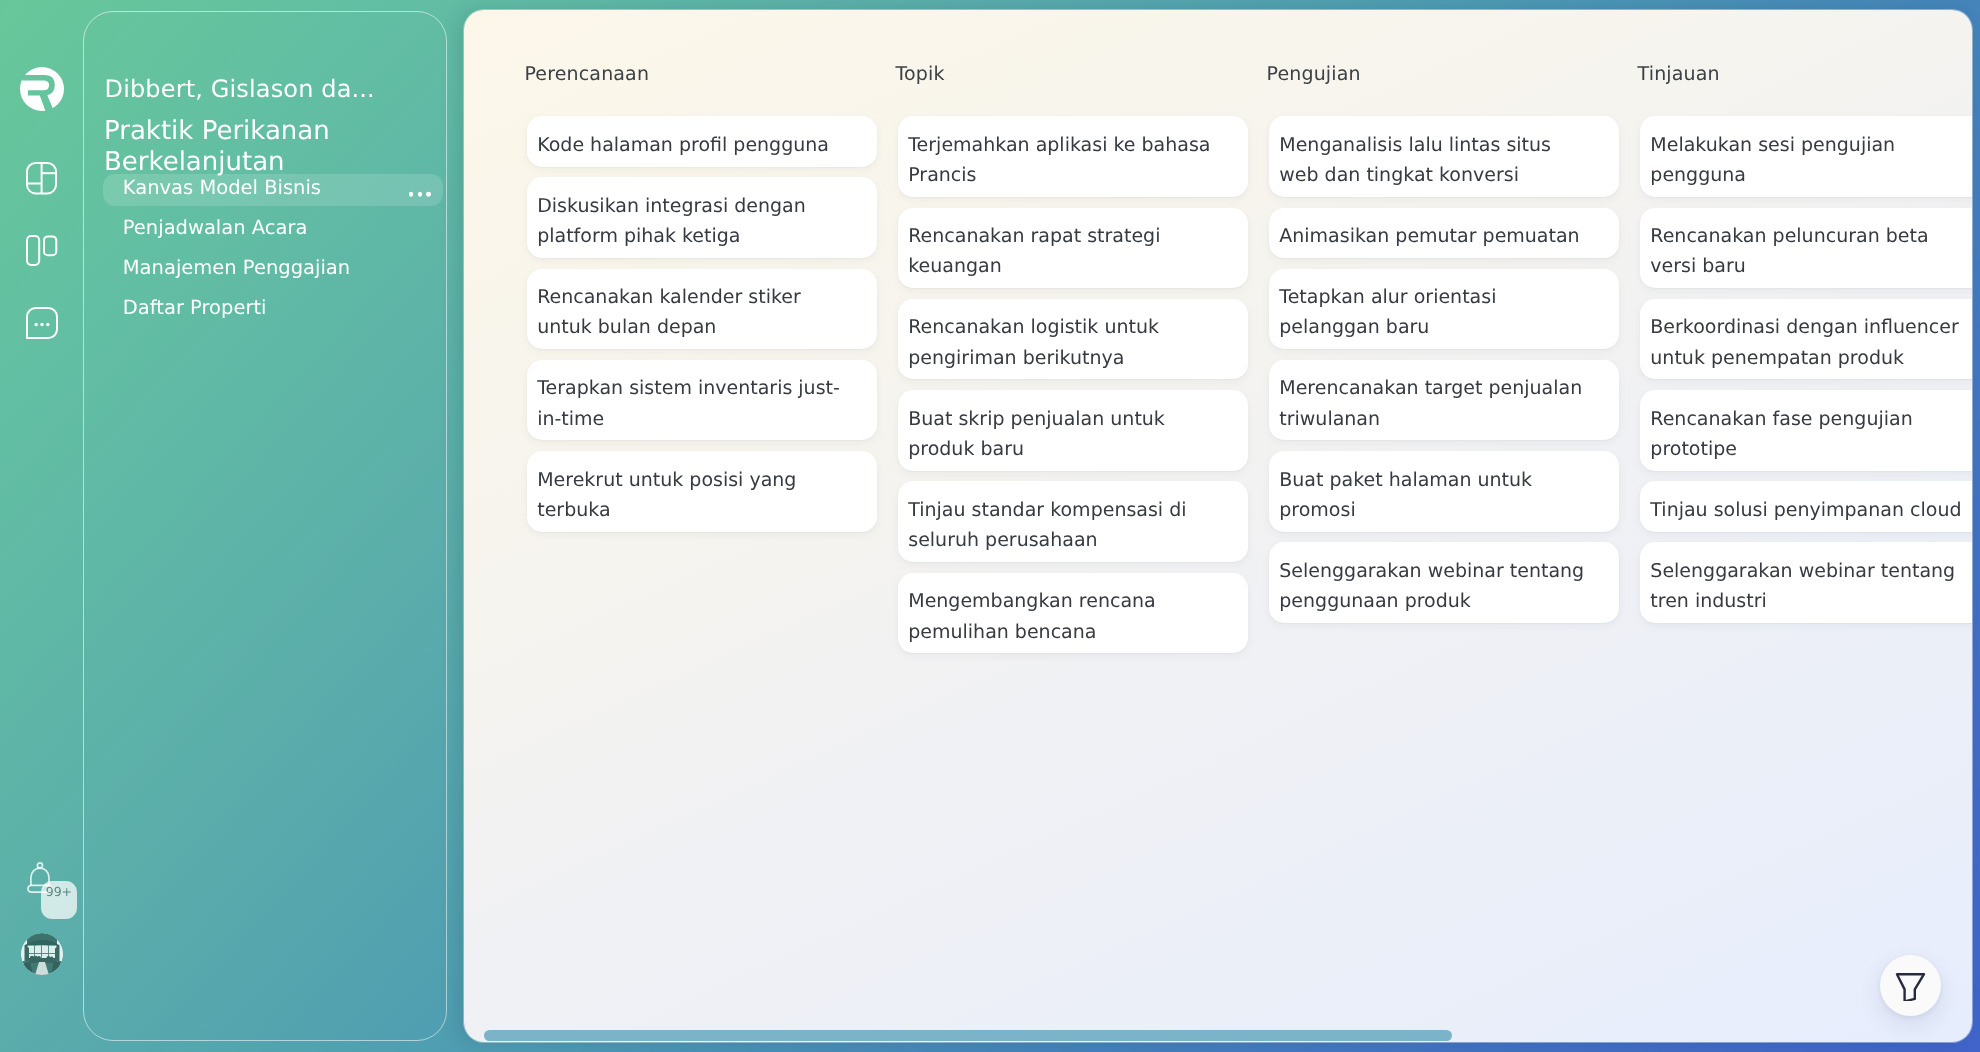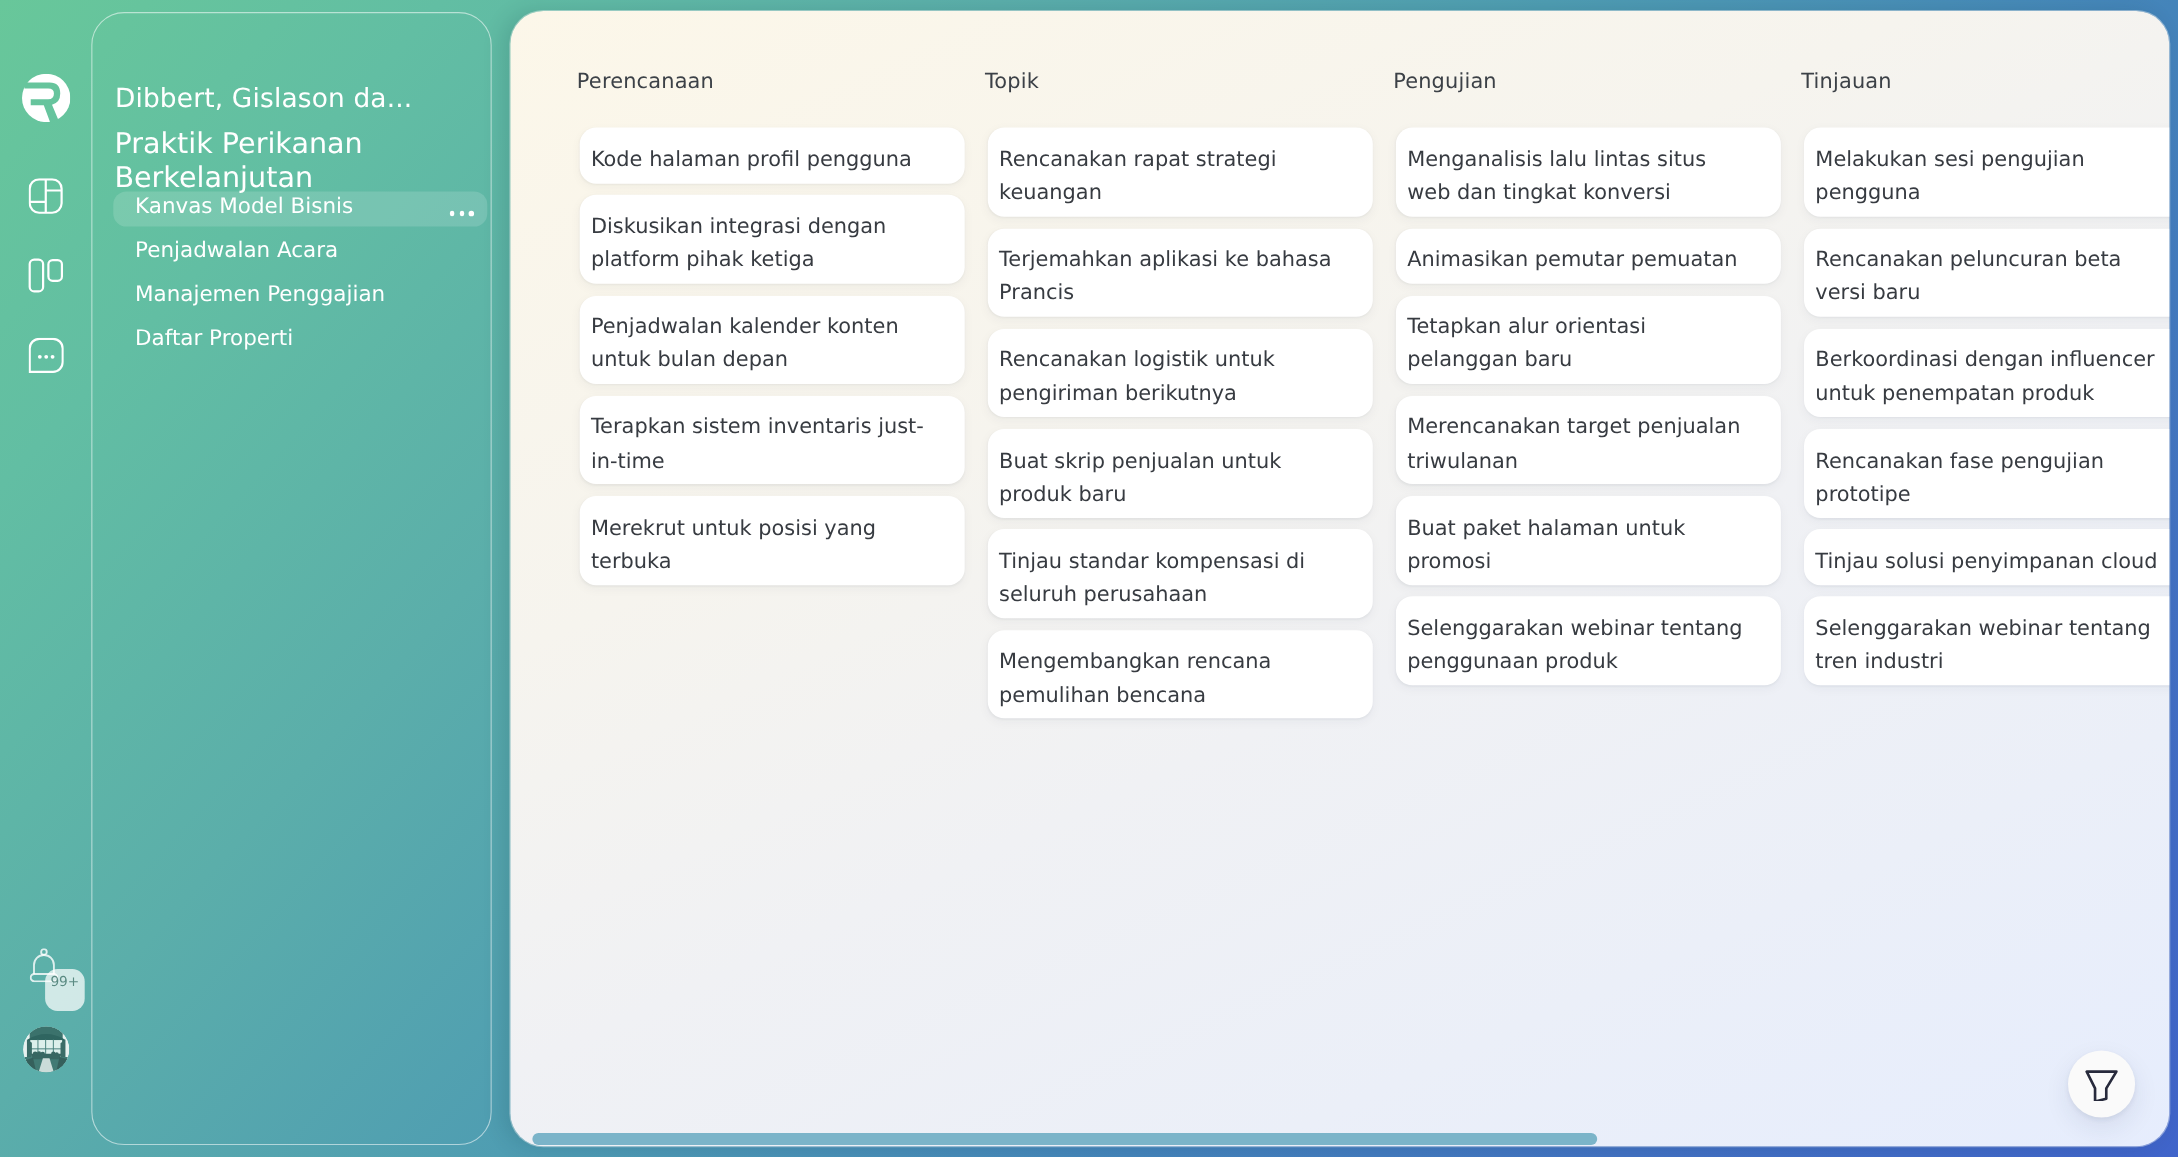--- a/index.html
+++ b/index.html
@@ -35,21 +35,21 @@
            padding-left:19.5px;padding-right:14px}
   .sb-item.active{height:40px}
   .sb-item.active::before{content:"";position:absolute;left:0;top:-3.9px;width:339.6px;height:32px;
            background:rgba(255,255,255,.145);border-radius:12px}
   .sb-item .lbl{color:#fff;font-size:19.5px;line-height:27px;white-space:nowrap;position:relative;top:-3.8px}
   .sb-dots{position:absolute;left:305.5px;top:16.2px;transform:translateY(-50%);display:flex;gap:4.1px}
   .sb-dots i{width:4.7px;height:4.7px;border-radius:50%;background:#fff;display:block}
 
   
   .panel{position:absolute;left:464px;top:10px;width:1508px;height:1032px;
-         border-radius:30px;overflow:hidden;z-index:4;
+         border-radius:20px;overflow:hidden;z-index:4;
          box-shadow:-7px 0 18px rgba(10,45,55,.13),0 0 0 1px rgba(255,255,255,.42);
          background:linear-gradient(155.5deg,#FCF7E9 0%,#F6F4EE 34%,#F0F1F4 56%,#EBEFF8 78%,#E6EDFD 100%)}
   .cols{position:absolute;left:62.7px;top:0;right:0;bottom:0;display:flex;gap:21.05px}
   .col{width:350px;flex:0 0 350px;position:relative}
   .col-title{position:absolute;top:52px;left:-2.3px;font-size:19px;line-height:24px;color:#3c4147;letter-spacing:.15px}
   .cardwrap{position:absolute;top:106.3px;left:0;width:350px}
   .card{background:#fff;border-radius:15px;padding:13.6px 26.5px 6.4px 10.5px;margin-bottom:10.7px;
         box-shadow:0 1px 2px rgba(30,35,60,.04),0 3px 10px rgba(30,35,60,.045);
         font-size:19px;line-height:30.3px;color:#373b41}
 
@@ -170,30 +170,30 @@
       </div>
   </div>
 
   <div class="panel">
     <div class="cols">
         <div class="col">
           <div class="col-title">Perencanaan</div>
           <div class="cardwrap">
             <div class="card">Kode halaman profil pengguna</div>
             <div class="card">Diskusikan integrasi dengan platform pihak ketiga</div>
-            <div class="card">Penjadwalan kalender konten untuk bulan depan</div>
+            <div class="card">Rencanakan kalender stiker untuk bulan depan</div>
             <div class="card">Terapkan sistem inventaris just-in-time</div>
             <div class="card">Merekrut untuk posisi yang terbuka</div>
           </div>
         </div>
         <div class="col">
           <div class="col-title">Topik</div>
           <div class="cardwrap">
+            <div class="card">Terjemahkan aplikasi ke bahasa Prancis</div>
             <div class="card">Rencanakan rapat strategi keuangan</div>
-            <div class="card">Terjemahkan aplikasi ke bahasa Prancis</div>
             <div class="card">Rencanakan logistik untuk pengiriman berikutnya</div>
             <div class="card">Buat skrip penjualan untuk produk baru</div>
             <div class="card">Tinjau standar kompensasi di seluruh perusahaan</div>
             <div class="card">Mengembangkan rencana pemulihan bencana</div>
           </div>
         </div>
         <div class="col">
           <div class="col-title">Pengujian</div>
           <div class="cardwrap">
             <div class="card">Menganalisis lalu lintas situs web dan tingkat konversi</div>

